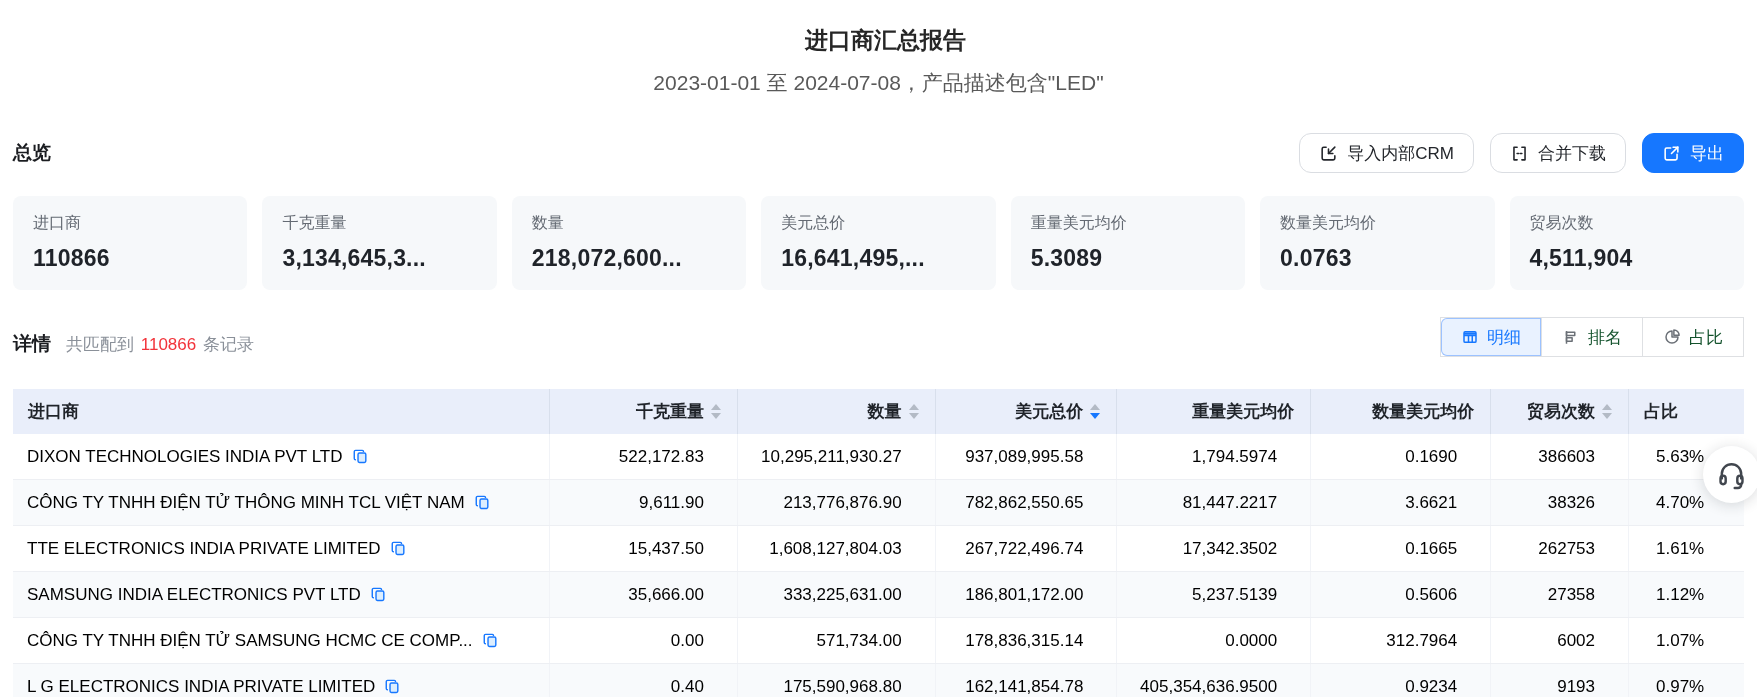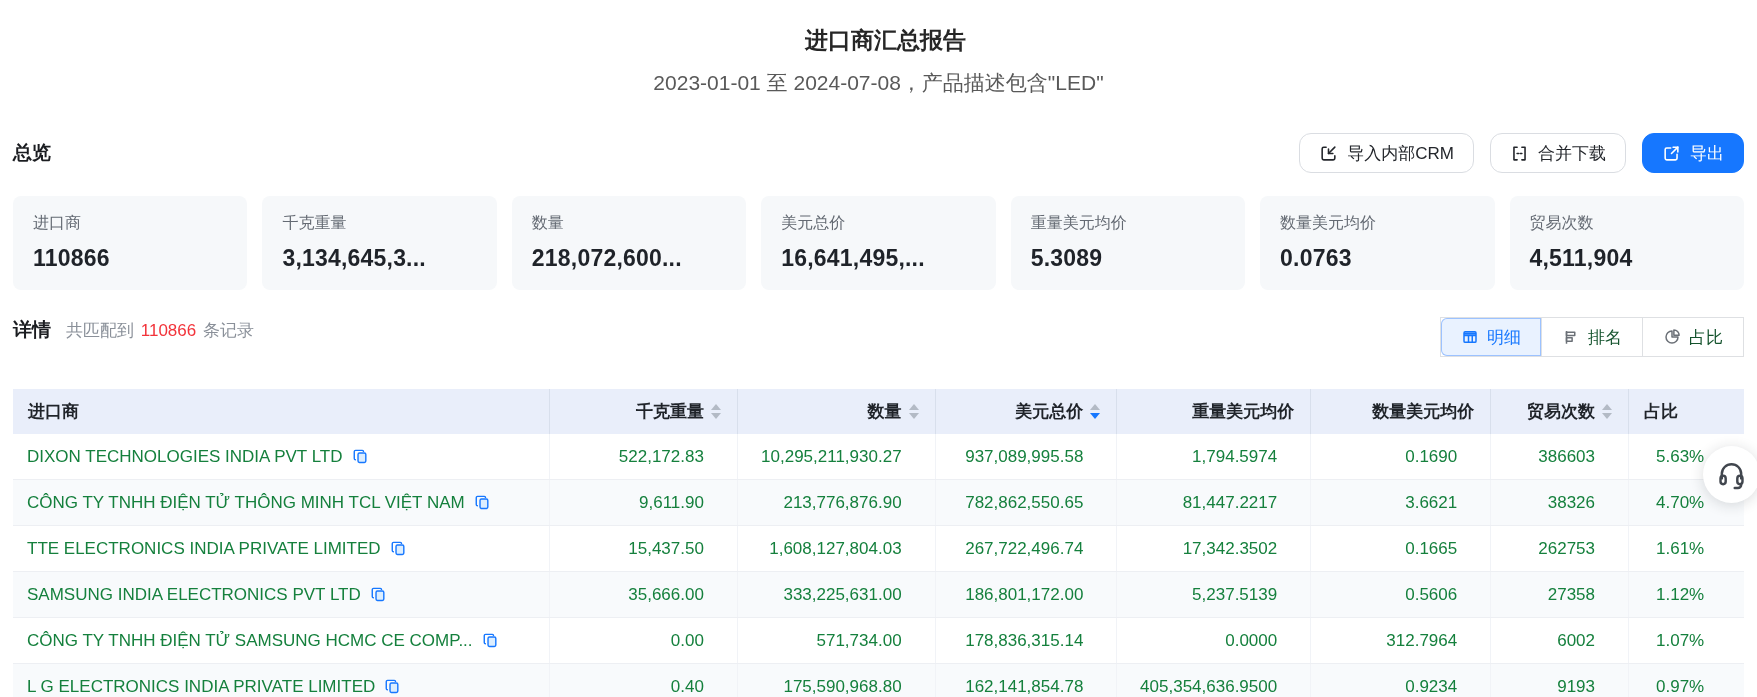--- a/index.html
+++ b/index.html
@@ -16,41 +16,41 @@
   .btn{display:inline-flex;align-items:center;gap:9px;height:40px;padding:0 19px;
        border:1px solid #dadde2;border-radius:12px;background:#fff;font-size:17px;color:#23262b;cursor:pointer;}
   .btn svg{flex:0 0 auto;}
   .btn.primary{background:#1677ff;border-color:#1677ff;color:#fff;}
 
   .cards{display:flex;gap:15px;margin:23px 13px 0 13px;}
   .card{flex:1;background:#f6f8fa;border-radius:8px;padding:17px 20px 18px 20px;}
   .card-label{font-size:16px;color:#646a73;}
   .card-value{font-size:23px;font-weight:700;color:#1f2329;margin-top:11px;letter-spacing:.2px;white-space:nowrap;}
 
-  .detail-bar{display:flex;align-items:flex-start;justify-content:space-between;margin:27px 13px 0 13px;}
+  .detail-bar{display:flex;align-items:flex-end;justify-content:space-between;margin:27px 13px 0 13px;}
   .detail-left{display:flex;align-items:baseline;gap:15px;}
   .match-text{font-size:17px;color:#8a9099;}
   .match-count{color:#f2333a;padding:0 2px;}
 
   .tabs{display:flex;border:1px solid #dee0e3;border-radius:0;background:#fff;}
   .tab{display:flex;align-items:center;gap:8px;padding:0 20px;height:38px;font-size:17px;color:#14532d;
        border-right:1px solid #dee0e3;cursor:pointer;background:#fff;}
   .tab:first-child{border-radius:6px 0 0 6px;}
   .tab:last-child{border-right:none;border-radius:0 6px 6px 0;}
   .tab.active{background:#e9f2ff;color:#1677ff;box-shadow:inset 0 0 0 1px #9cc2ff;}
 
   .table-wrap{margin:32px 13px 0 13px;}
   table{width:100%;border-collapse:collapse;table-layout:fixed;}
   th{background:#e9eefa;height:45px;font-size:17px;font-weight:700;color:#1f2329;
      border-right:1px solid #d8dfec;padding:0;white-space:nowrap;}
   th:last-child{border-right:none;}
   .th-inner{display:flex;align-items:center;padding:0 16px;}
   .th-inner.right{justify-content:flex-end;}
   .th-inner.left{justify-content:flex-start;padding-left:15px;}
-  td{height:45px;font-size:17px;color:#15803d;padding:0 16px;white-space:nowrap;overflow:hidden;
+  td{height:45px;font-size:17px;color:#000000;padding:0 16px;white-space:nowrap;overflow:hidden;
      border-bottom:1px solid #edeff3;border-right:1px solid #f1f3f7;}
   td:last-child{border-right:none;}
   td.num{text-align:right;padding-right:33px;}
   td.pct{text-align:left;padding-left:27px;}
   td.name{padding-left:14px;}
   tbody tr:nth-child(even){background:#f8fafc;}
   .name-cell{display:flex;align-items:center;gap:9px;}
   .name-text{overflow:hidden;text-overflow:ellipsis;}
 
   .sort-carets{display:inline-flex;flex-direction:column;gap:3px;margin-left:7px;}

